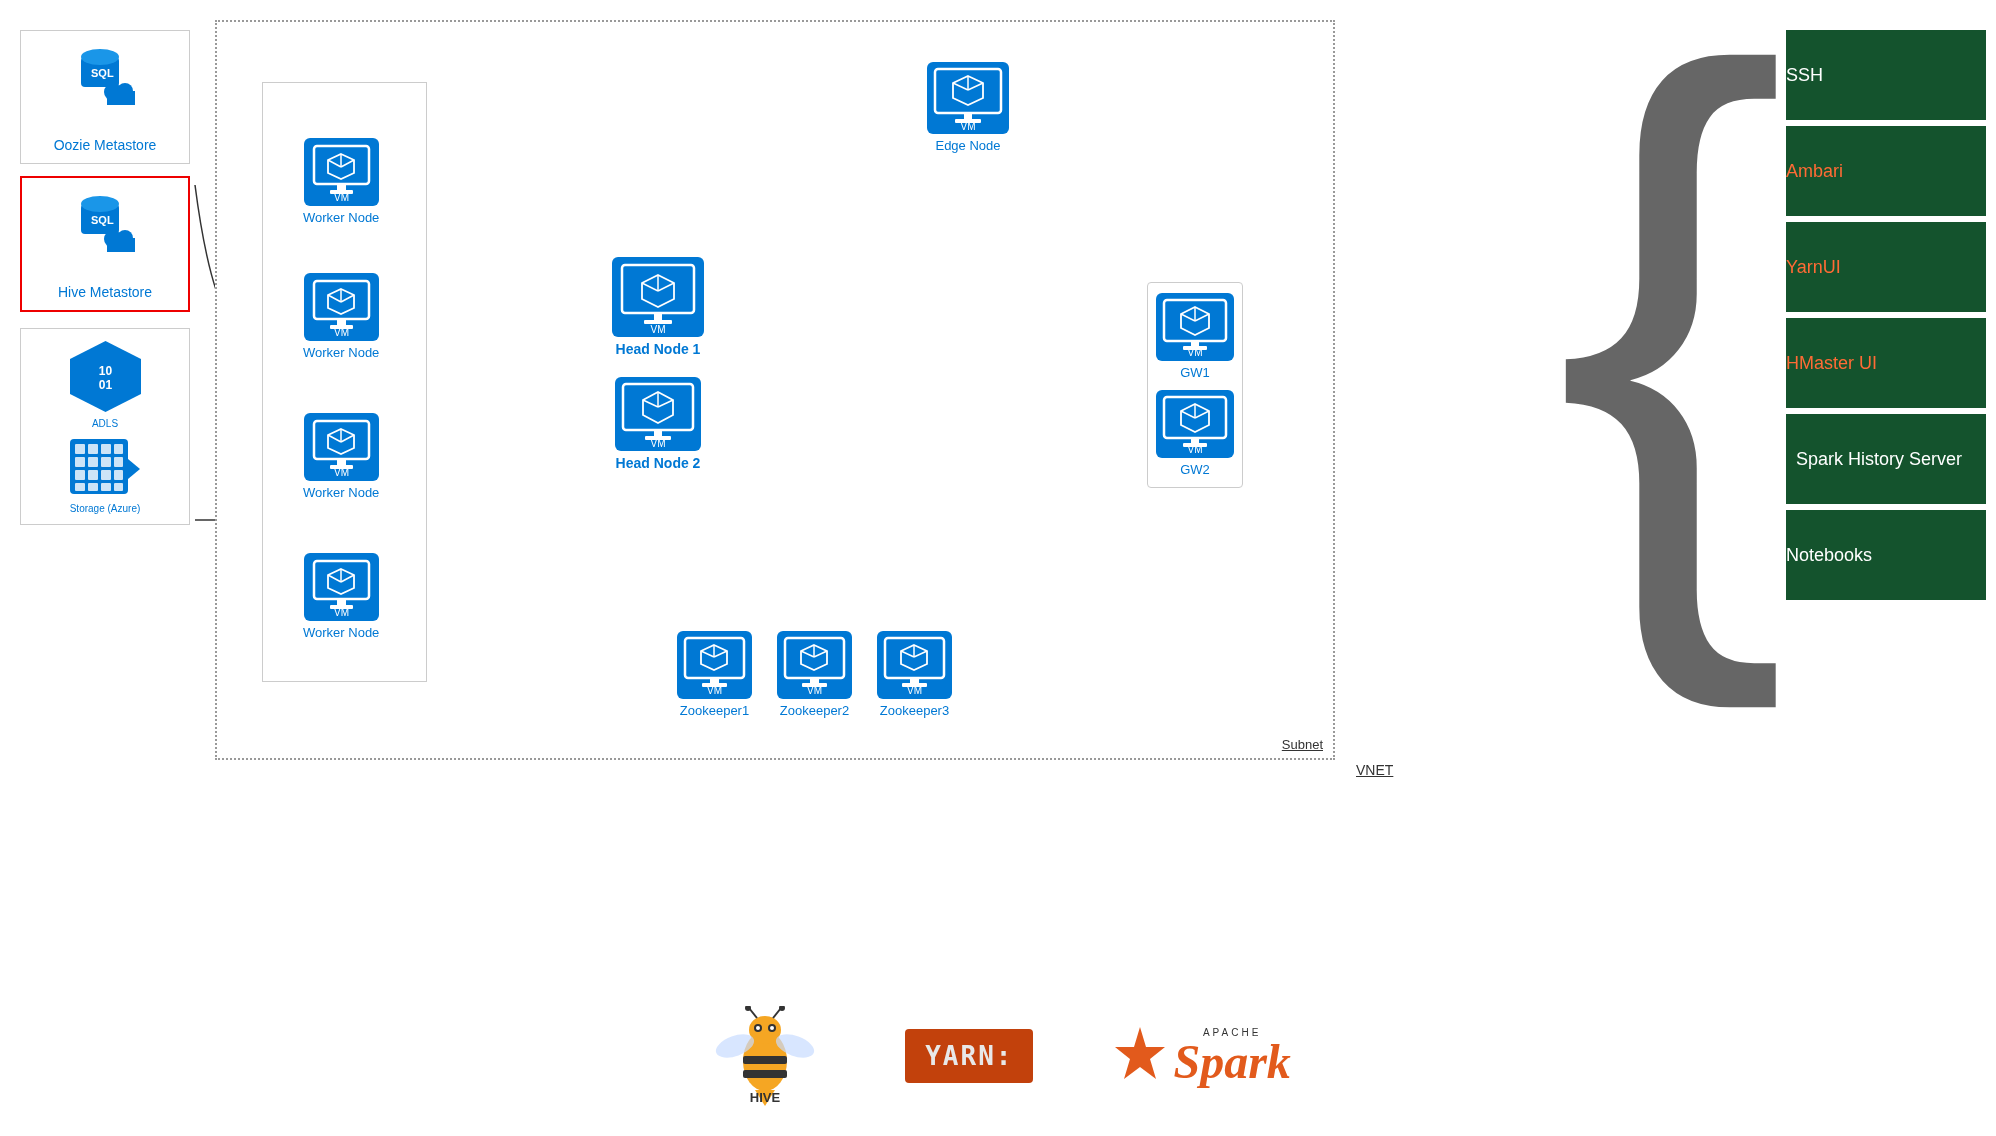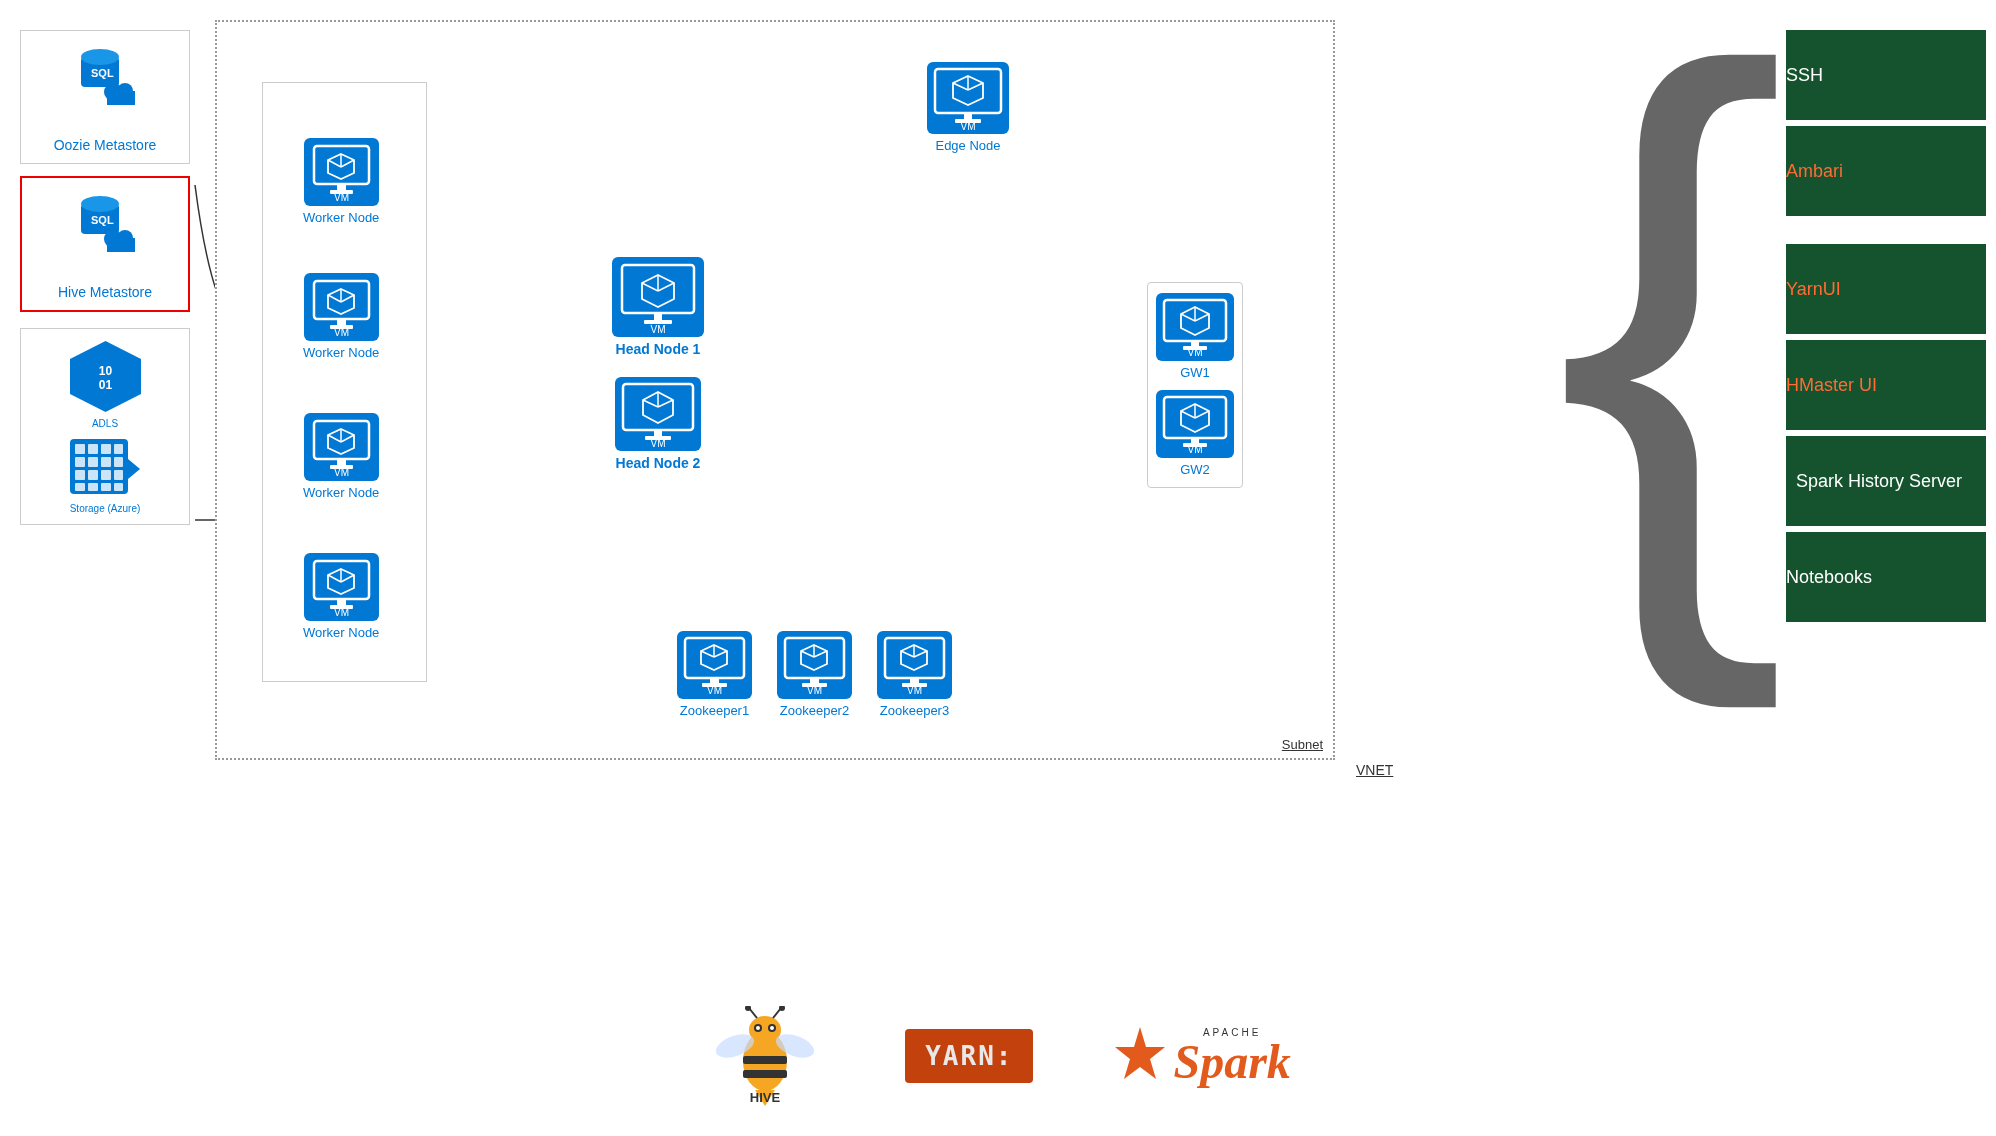--- a/index.html
+++ b/index.html
@@ -165,21 +165,21 @@
       color: #fff;
       height: 90px;
       display: flex;
       align-items: center;
       justify-content: flex-start;
       font-size: 18px;
       cursor: pointer;
       border-radius: 0;
     }
     .right-item.ambari { color: #ff6b35; }
-    .right-item.yarnui { color: #ff6b35; margin-top: 22px; }
+    .right-item.yarnui { color: #ff6b35; }
     .right-item.hmaster { color: #ff6b35; }
 
     
     .arrow-layer {
       position: absolute;
       left: 0; top: 0;
       width: 100%;
       height: 100%;
       pointer-events: none;
     }

